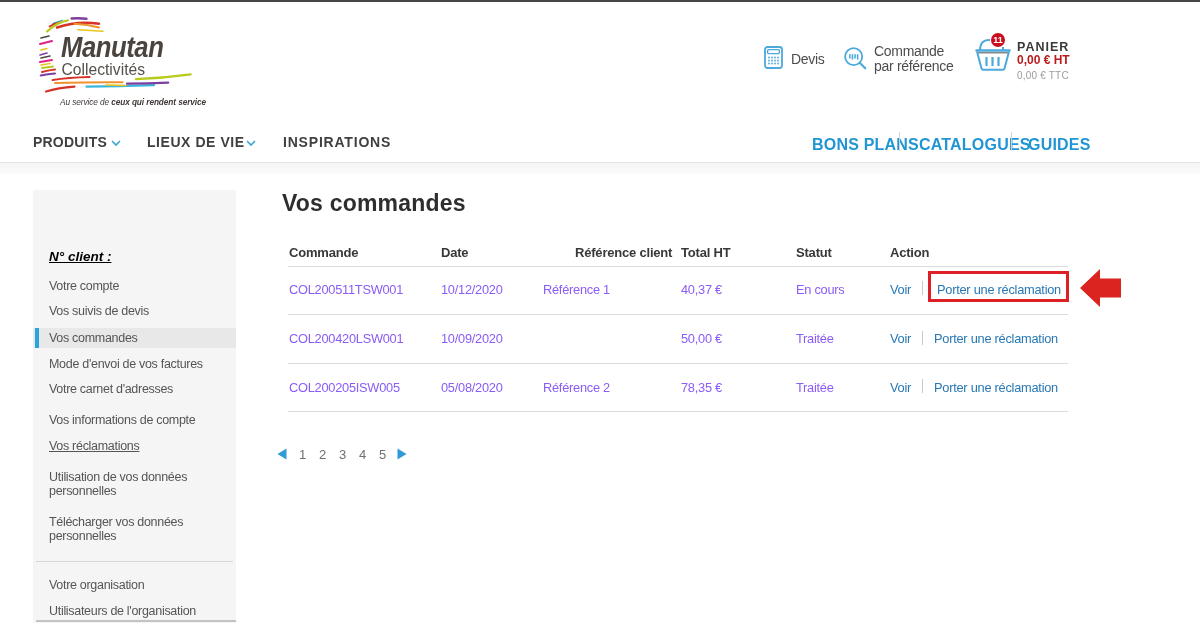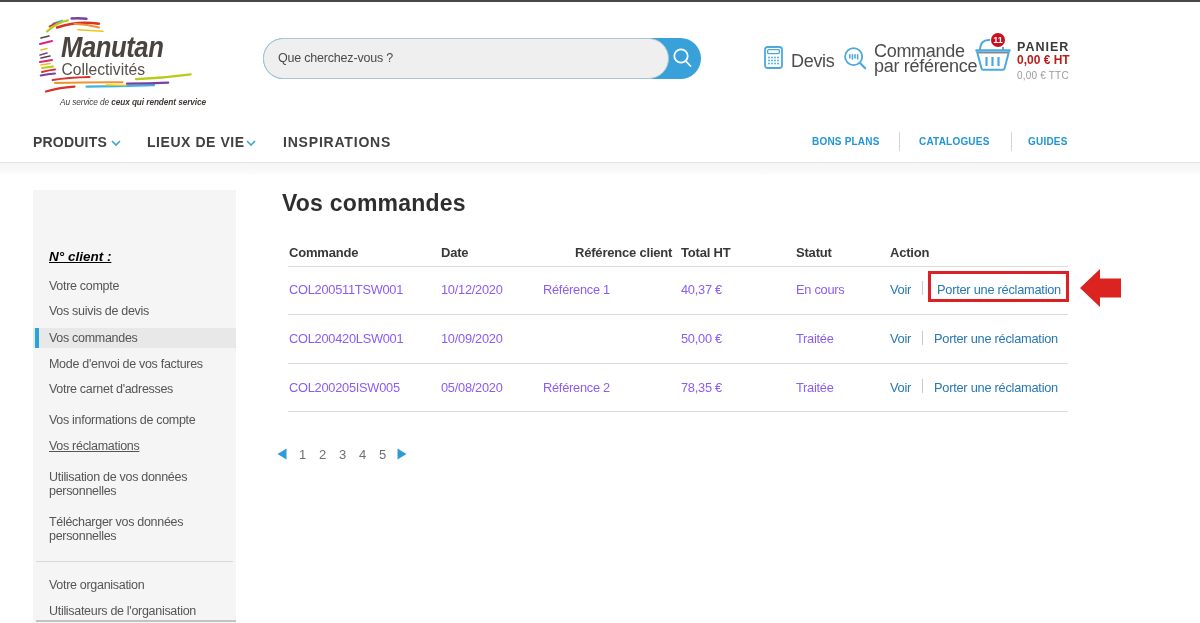--- a/index.html
+++ b/index.html
@@ -7,27 +7,27 @@
   font-family:"Liberation Sans", sans-serif; }
 .abs { position:absolute; }
 #page { position:relative; width:1200px; height:623px; background:#fff; }
 #topline { left:0; top:0; width:1200px; height:2px; background:#474747; }
 
 #searchpill { left:263px; top:38px; width:438px; height:41px; border-radius:21px;
   background:#38a1d9; }
 #searchfield { left:0px; top:0px; width:406px; height:41px; border-radius:20.5px;
   background:#f0eff0; border:1px solid #abc6d4; position:absolute; }
 #searchtext { position:absolute; left:15px; top:13px; font-size:12.5px; color:#4a4a4a; letter-spacing:-0.2px; }
-.hicon-label { font-size:18px; color:#4c4c4c; font-weight:500; letter-spacing:-0.3px; }
+.hicon-label { font-size:14px; color:#4c4c4c; font-weight:500; letter-spacing:-0.3px; }
 #paniername { left:1017px; top:40px; font-size:12.5px; font-weight:bold; color:#3a3a3a; letter-spacing:1px; }
 #panierht { left:1017px; top:53px; font-size:12px; font-weight:bold; color:#b91c1c; }
 #paniertc { left:1017px; top:70px; font-size:10px; color:#9b9b9b; letter-spacing:0.2px; }
 
 .navitem { font-size:14px; font-weight:bold; color:#404040; letter-spacing:0.2px; top:134px; }
-.navlink { font-size:10px; font-weight:bold; color:#2196d3; letter-spacing:0.2px; top:136px; }
+.navlink { font-size:16px; font-weight:bold; color:#2196d3; letter-spacing:0.2px; top:136px; }
 .navsep { width:1px; height:19px; background:#d4d4d4; top:132px; }
 #navborder { left:0; top:162px; width:1200px; height:1px; background:#e4e4e4; }
 #band { left:0; top:163px; width:1200px; height:11px; background:linear-gradient(#f5f5f5,#fcfcfc); }
 
 #sidebar { left:33px; top:190px; width:203px; height:433px; background:#f6f5f6; }
 #sbhl { left:33px; top:327.5px; width:203px; height:20.5px; background:#e9e8e9; }
 #sbbar { left:35px; top:327.5px; width:4px; height:20.5px; background:#2aa4dc; }
 .sbitem { left:49px; font-size:12.5px; color:#555; width:185px; line-height:13.6px; letter-spacing:-0.3px; }
 #sbhead { left:49px; top:249px; font-size:13.5px; font-weight:bold; font-style:italic; color:#000000;text-decoration:underline; }
 #sbsep { left:36px; top:561px; width:197px; height:1px; background:#d8d8d8; }
@@ -74,28 +74,20 @@
     <path d="M98,74.2 Q125,73 152.7,69.3" stroke="#b8ca1a" stroke-width="2.2"></path>
     <path d="M68,80 L88,80.5" stroke="#e8c41c" stroke-width="1.6"></path>
   </g>
   <g fill="#4b433e" font-family="Liberation Sans">
     <text x="0" y="0" font-size="29.5" font-weight="bold" font-style="italic" letter-spacing="-0.5" transform="translate(23,52) scale(0.87,1)">Manutan</text>
     <text x="0" y="0" font-size="16.5" fill="#56504b" letter-spacing="0" transform="translate(23.5,70) scale(0.95,1)">Collectivités</text>
   </g>
 </svg>
 <div class="abs" style="left:59.5px; top:97px; font-size:9px; font-style:italic; color:#3f3a37; letter-spacing:-0.1px; transform:scaleX(0.92); transform-origin:0 0; white-space:nowrap;">Au service de <b>ceux qui rendent service</b></div>
 
-<div id="searchpill" class="abs">
-  <div id="searchfield"></div>
-  <div id="searchtext">Que cherchez-vous ?</div>
-  <svg class="abs" style="left:408px; top:7px;" width="26" height="27" viewBox="0 0 26 27">
-    <circle cx="10" cy="11" r="6.7" stroke="#fff" stroke-width="1.8" fill="none"></circle>
-    <path d="M14.8,16 L19.5,21" stroke="#fff" stroke-width="1.8" stroke-linecap="round"></path>
-  </svg>
-</div>
 
 <svg class="abs" style="left:764px; top:46px;" width="20" height="24" viewBox="0 0 20 24">
   <rect x="1" y="1" width="17" height="21" rx="2.5" fill="none" stroke="#4da9dc" stroke-width="1.8"></rect>
   <rect x="3.6" y="3.6" width="11.8" height="4" rx="1" fill="#fff" stroke="#4da9dc" stroke-width="1.4"></rect>
   <g fill="#4da9dc">
     <circle cx="5" cy="11.5" r="0.9"></circle>
         <circle cx="8" cy="11.5" r="0.9"></circle>
         <circle cx="11" cy="11.5" r="0.9"></circle>
         <circle cx="14" cy="11.5" r="0.9"></circle>
     <circle cx="5" cy="14.5" r="0.9"></circle>

